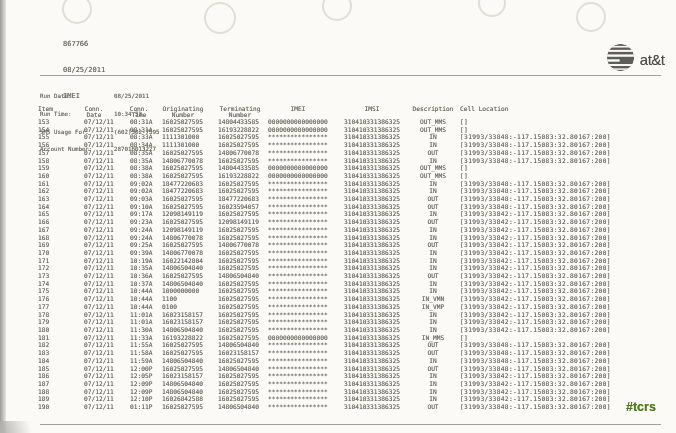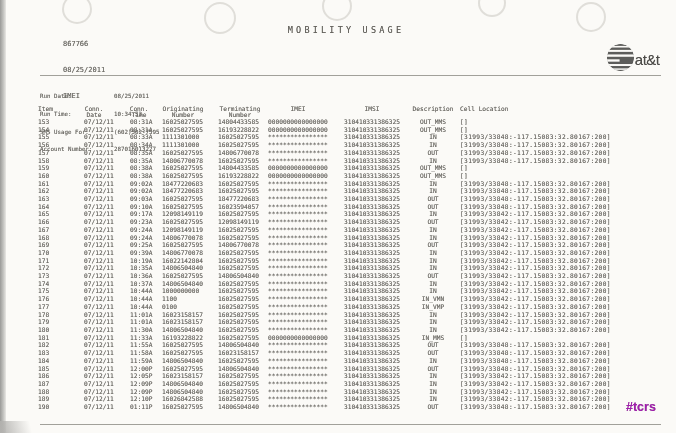--- a/index.html
+++ b/index.html
@@ -15,21 +15,21 @@
   #ring2{left:204px;top:2px;width:28px;height:28px}
   #ring3{left:322px;top:-9px;width:26px;height:26px}
   #ring4{left:478px;top:-11px;width:24px;height:24px}
   #ring5{left:576px;top:2px;width:26px;height:26px}
   .scan{color:#6e6c67;text-shadow:0 0 .6px rgba(110,108,103,.75);white-space:pre}
   .stamp{position:absolute;left:63px;top:23px;font-size:7px;line-height:8.6px}
   .title1{position:absolute;left:230px;top:25px;width:232px;text-align:center;
           font-size:8.5px;letter-spacing:3.2px;color:#605e59}
   .title2{position:absolute;left:230px;top:37px;width:232px;text-align:center;
           font-size:8.5px;letter-spacing:1.6px;color:#605e59}
-  .logo{position:absolute;left:548px;top:24px;display:flex;align-items:center;}
+  .logo{position:absolute;left:548px;top:24px;display:flex;align-items:center;gap:5px}
   .wordmark{font-family:"Liberation Sans",sans-serif;font-size:15px;font-weight:500;
             color:#4c4b48;letter-spacing:-.5px;text-shadow:0 0 .5px rgba(76,75,72,.6)}
   .rule{position:absolute;left:40px;width:621px;height:1px;background:#918f8a;opacity:.85}
   #rule-top{top:75px}
   #rule-bottom{top:424px}
   .meta{position:absolute;left:40px;top:82px;font-size:5.8px;line-height:5.95px}
   .meta .lab{display:inline-block;width:74px}
   .thead{position:absolute;top:0;left:0;width:676px;font-size:6.2px}
   .h{position:absolute;text-align:center;line-height:6.4px}
   .h-item{left:38px;top:106px;text-align:left}
@@ -47,41 +47,40 @@
   .c-item{left:38px}
   .c-date{left:84px}
   .c-time{left:130px}
   .c-orig{left:162px}
   .c-term{left:218px}
   .c-imei{left:268px}
   .c-imsi{left:344px}
   .c-desc{left:406px;width:54px;text-align:center}
   .c-cell{left:460px;letter-spacing:.35px}
   .anno{position:absolute;left:626px;top:400px;font-family:"Liberation Sans",sans-serif;
-        font-weight:bold;font-size:12.5px;color:#a21caf}
+        font-weight:bold;font-size:12.5px;color:#4d7c0f}
 </style>
 </head>
 <body>
 
 <div class="photo scan">
   <div class="edge-left"></div>
   <div class="corner-bl"></div>
   <div class="ring" id="ring1"></div>
   <div class="ring" id="ring2"></div>
   <div class="ring" id="ring3"></div>
   <div class="ring" id="ring4"></div>
   <div class="ring" id="ring5"></div>
 
   <div class="stamp">
     <div>867766</div>
     <div>08/25/2011</div>
     <div>IMEI</div>
   </div>
 
-  <div class="title1">MOBILITY USAGE</div>
 
   <div class="logo">
     <span>
       <svg width="29" height="29" viewBox="0 0 32 32">
         <defs>
             <clipPath id="gc">
               <circle cx="16" cy="16" r="15"></circle>
             </clipPath>
           </defs>
         <g clip-path="url(#gc)">

